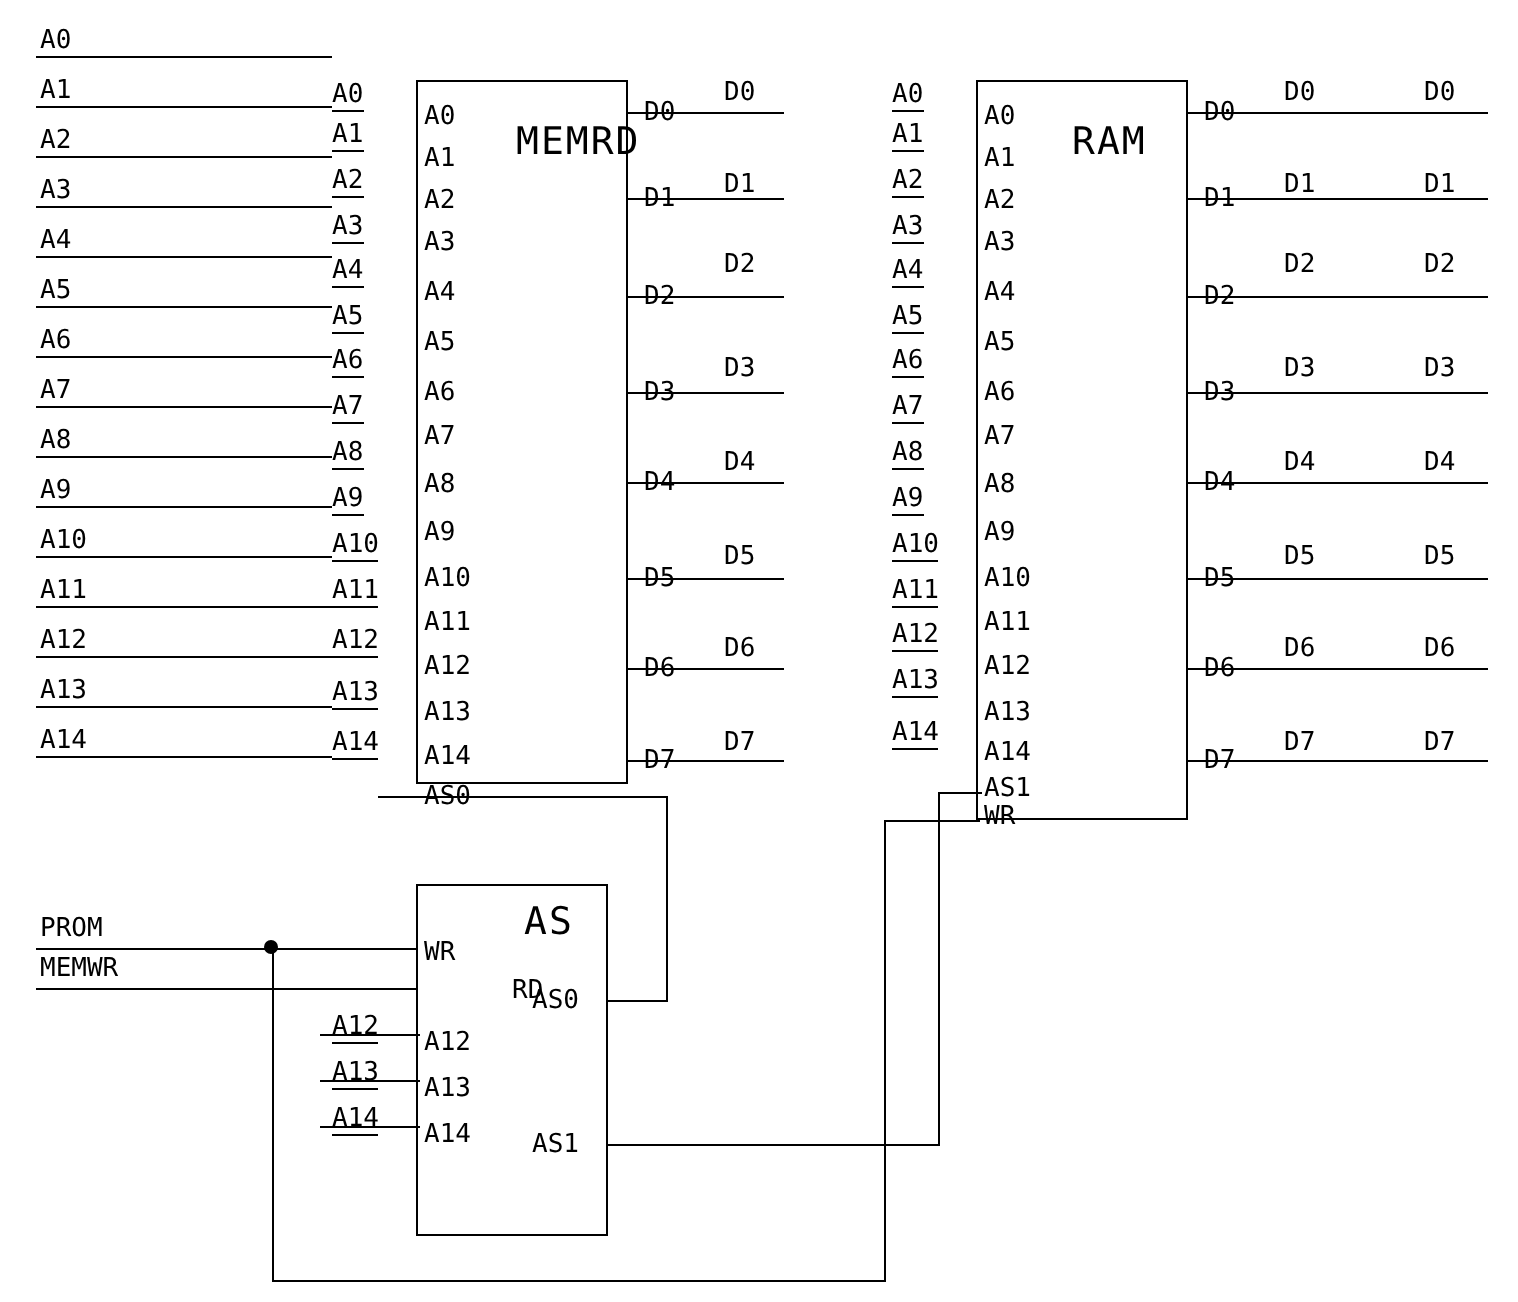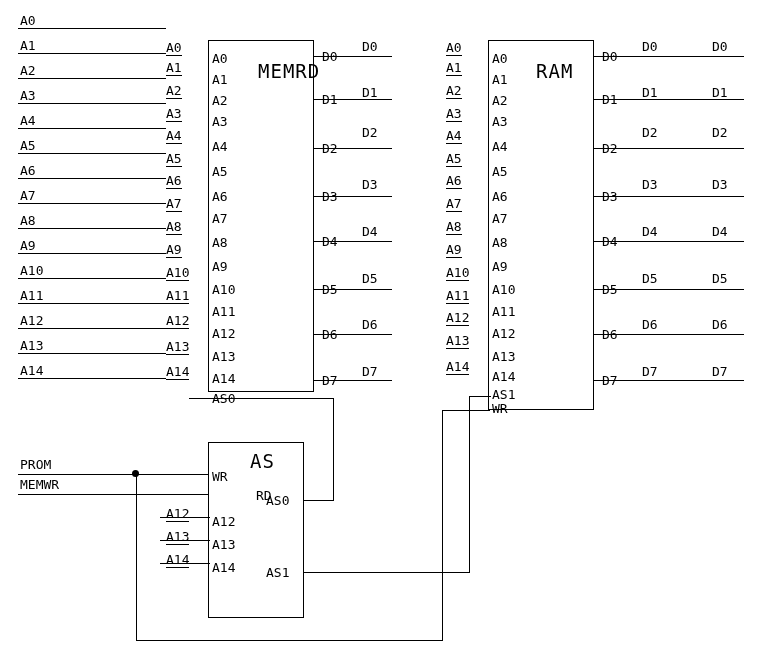--- a/index.html
+++ b/index.html
@@ -236,21 +236,21 @@
   <div class="wire h" style="left:594px; top:56px;  width:150px;"></div>
   <div class="wire h" style="left:594px; top:99px;  width:150px;"></div>
   <div class="wire h" style="left:594px; top:148px; width:150px;"></div>
   <div class="wire h" style="left:594px; top:196px; width:150px;"></div>
   <div class="wire h" style="left:594px; top:241px; width:150px;"></div>
   <div class="wire h" style="left:594px; top:289px; width:150px;"></div>
   <div class="wire h" style="left:594px; top:334px; width:150px;"></div>
   <div class="wire h" style="left:594px; top:380px; width:150px;"></div>
 
   <div class="chip" style="left:208px; top:442px; width:96px; height:176px;"></div>
-  <div class="chipname" style="left:250px; top:452px;">AS</div>
+  <div class="chipname" style="left:262px; top:452px;">AS</div>
 
   <div class="lbl boxed" style="left:166px; top:507px;">A12</div>
   <div class="lbl boxed" style="left:166px; top:530px;">A13</div>
   <div class="lbl boxed" style="left:166px; top:553px;">A14</div>
 
   <div class="lbl" style="left:212px; top:470px;">WR</div>
   <div class="lbl" style="left:212px; top:489px;padding-left:44px;">RD</div>
   <div class="lbl" style="left:212px; top:515px;">A12</div>
   <div class="lbl" style="left:212px; top:538px;">A13</div>
   <div class="lbl" style="left:212px; top:561px;">A14</div>

